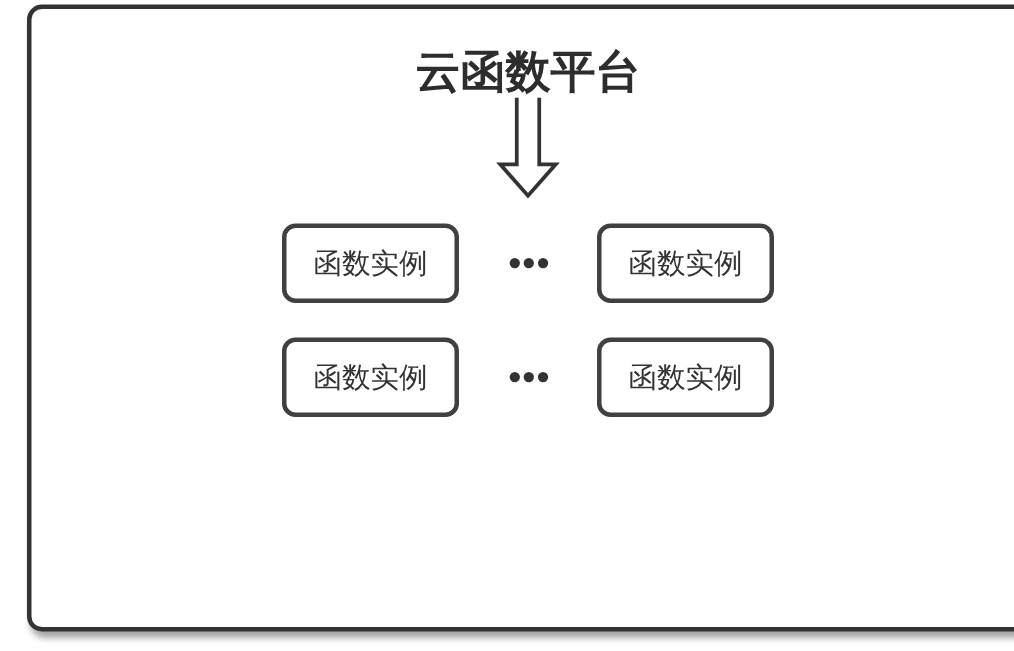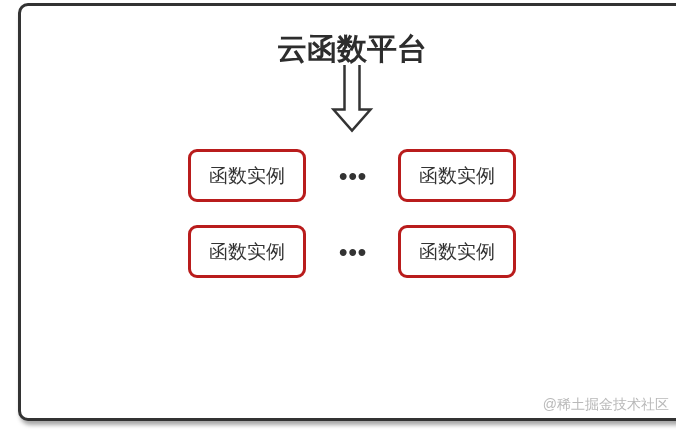--- a/index.html
+++ b/index.html
@@ -63,21 +63,21 @@
   }
   .row {
     display: flex;
     align-items: center;
     gap: 33px;
   }
   .instance-box {
     box-sizing: border-box;
     width: 118px;
     height: 53px;
-    border: 3px solid #b91c1c;
+    border: 3px solid #404040;
     border-radius: 9px;
     background: #ffffff;
     display: flex;
     align-items: center;
     justify-content: center;
     font-size: 19px;
     color: #333333;
   }
   .dots {
     width: 26px;
@@ -119,15 +119,14 @@
     </div>
 
     <div class="row">
       <div class="instance-box">函数实例</div>
       <div class="dots">•••</div>
       <div class="instance-box">函数实例</div>
     </div>
 
   </div>
 
-  <div class="watermark">@稀土掘金技术社区</div>
 
 </div>
 
 </body></html>

